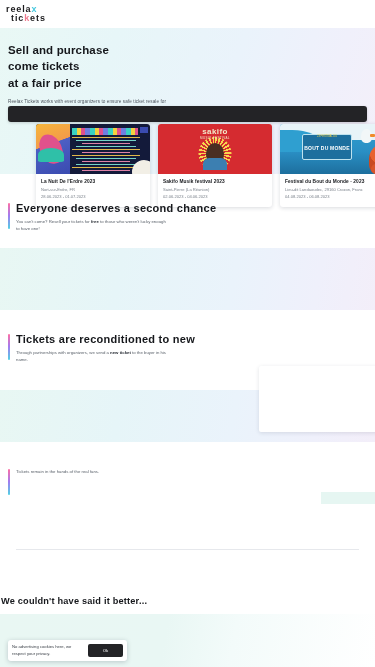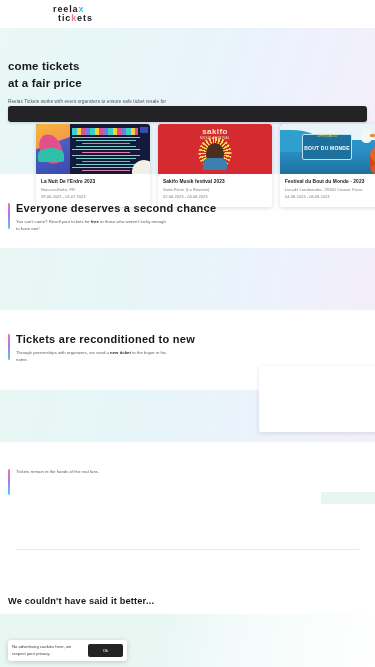--- a/index.html
+++ b/index.html
@@ -13,21 +13,21 @@
 
   
   .header {
     height: 28px;
     background: #ffffff;
     display: flex; align-items: center;
     padding-left: 6px;
     position: relative; z-index: 20;
   }
   .logo { line-height: 1.02; }
-  .logo-line { font-size: 9px; font-weight: 700; letter-spacing: 0.9px; color: #1b1b1d; white-space: nowrap; margin-left: 47px; }
+  .logo-line { font-size: 9px; font-weight: 700; letter-spacing: 0.9px; color: #1b1b1d; white-space: nowrap; }
   .logo-line.second { padding-left: 5px; }
   .x-pink  { color: #f07b8f; }
   .x-cyan  { color: #45c8de; }
 
   
   .hero {
     position: relative;
     height: 146px;
     background: linear-gradient(110deg,#e9f8f5 0%, #e7f6f8 28%, #eaf3fb 58%, #f0f0fb 82%, #f4eff9 100%);
     padding: 14px 8px 0 8px;
@@ -128,21 +128,21 @@
   }
   .white-card {
     position: absolute; background: #ffffff; border-radius: 2px;
     box-shadow: 0 1px 4px rgba(30,40,60,0.13);
   }
   .mint-block { background: #e6f6f2; }
 
   .divider { height: 1px; background: #e6e8ec; margin: 0 8px; }
 
   
-  .testi { padding: 0 8px; }
+  .testi { padding: 0 1px; }
   .testi h2 { font-size: 9.2px; font-weight: 700; color: #16181c; letter-spacing: .2px; }
 
   
   .cookie {
     position: absolute; left: 8px; bottom: 6px; width: 119px; height: 21px;
     background: #ffffff; border-radius: 3px; box-shadow: 0 1px 5px rgba(20,30,50,0.22);
     display: flex; align-items: center; padding: 0 4px; gap: 4px; z-index: 40;
   }
   .cookie-text { font-size: 4.2px; color: #3b4048; line-height: 1.55; flex: 1; }
   .cookie-btn {
@@ -156,21 +156,21 @@
 
 <div class="header">
   <div class="logo">
     <div class="logo-line"><span>reela</span><span class="x-cyan">x</span></div>
     <div class="logo-line second"><span>tic</span><span class="x-pink">k</span><span>ets</span></div>
   </div>
 </div>
 
 <div class="hero">
   <h1>
-    <br>
+    <span>Sell and purchase</span><br>
     <span>come tickets</span><br>
     <span>at a fair price</span>
   </h1>
   <div class="hero-sub">Reelax Tickets works with event organizers to ensure safe ticket resale for the most popular events</div>
 
   <div class="searchbar">
     <span class="search-icon"></span>
     <span class="search-ph"></span>
   </div>
 

